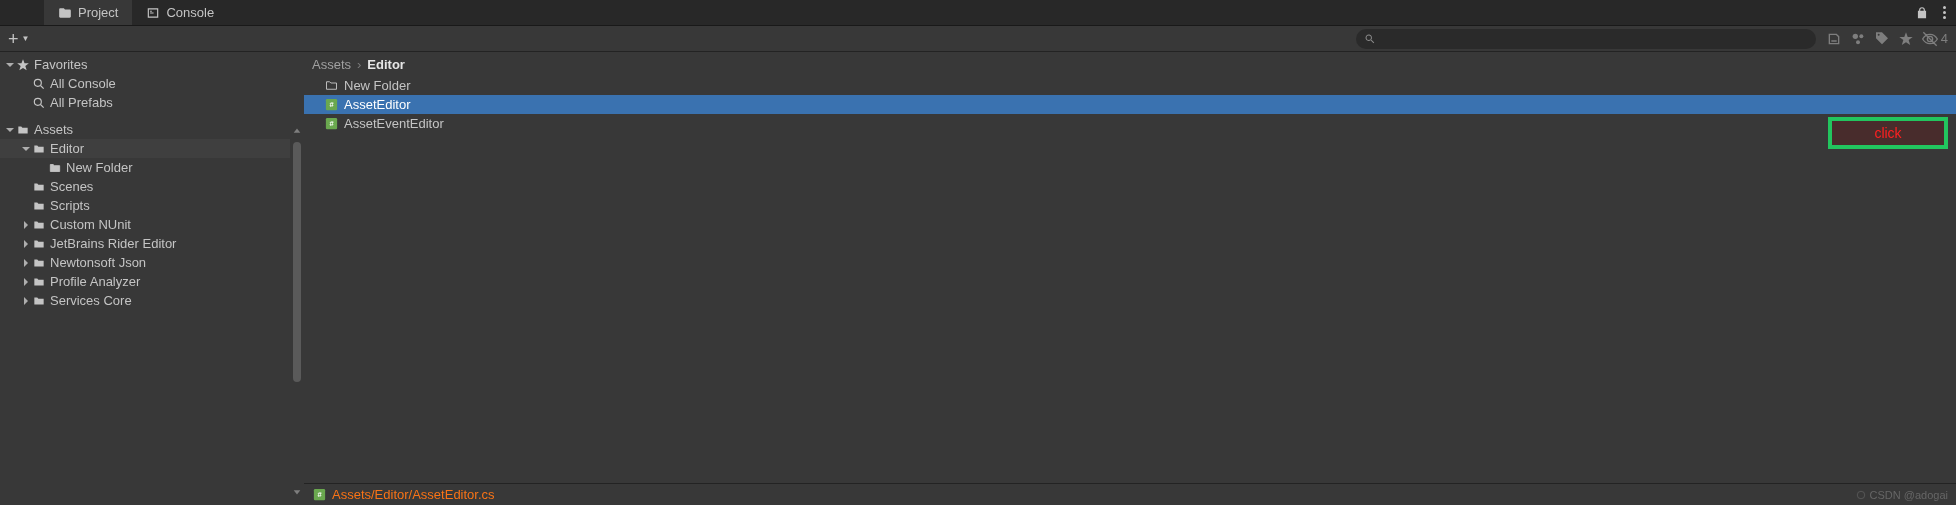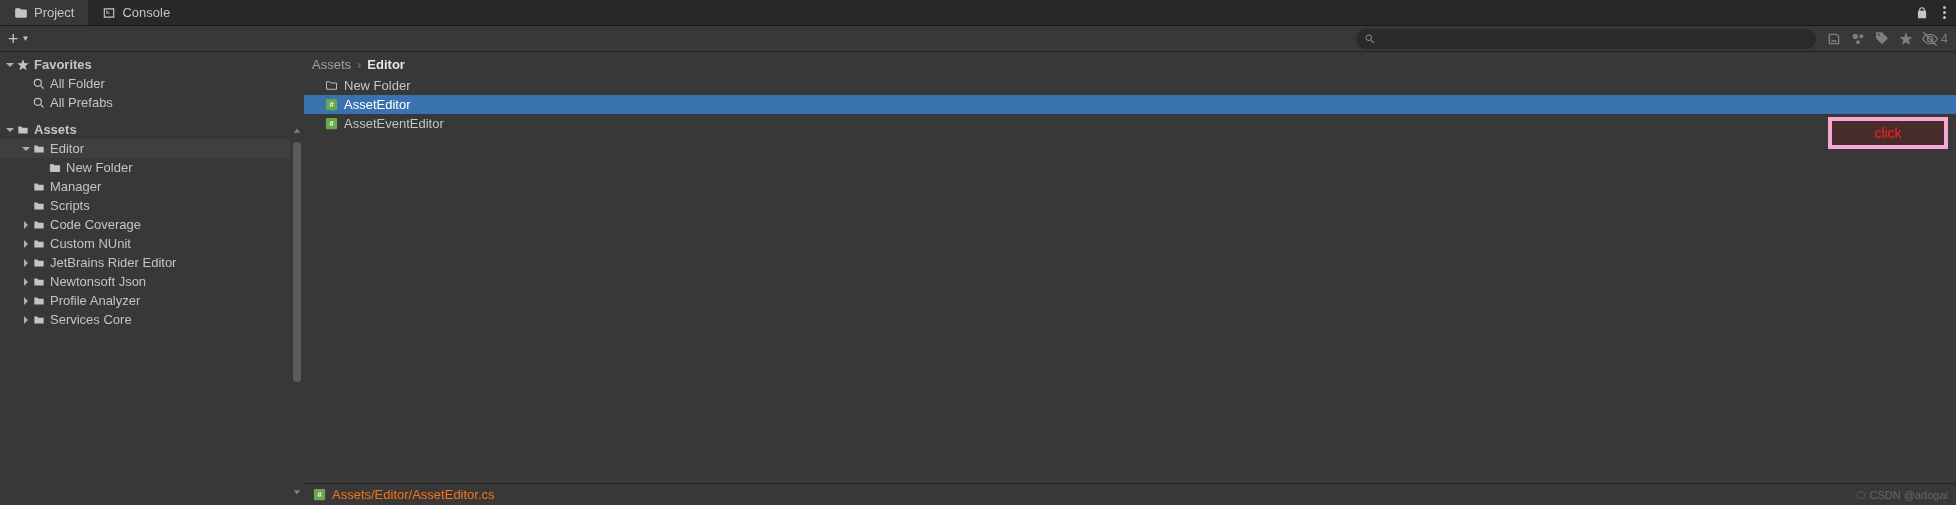--- a/index.html
+++ b/index.html
@@ -1,19 +1,19 @@
 <!DOCTYPE html>
 <html><head>
 <meta charset="utf-8">
 <style>
 * { margin: 0; padding: 0; box-sizing: border-box; font-family: -apple-system, BlinkMacSystemFont, "Segoe UI", Arial, sans-serif; }
 body { background: #383838; color: #c4c4c4; font-size: 13px; width: 1956px; height: 505px; overflow: hidden; display: flex; flex-direction: column; }
 .tab-bar { background: #282828; height: 26px; display: flex; align-items: center; border-bottom: 1px solid #191919; }
 .tab { display: flex; align-items: center; gap: 6px; padding: 0 14px; height: 100%; cursor: pointer; }
-.tab.active { background: #383838; }
+.tab.active { background: #383838; margin-left: 44px; }
 .tab-icon { width: 14px; height: 14px; fill: #c4c4c4; }
 .tab-bar-right { margin-left: auto; display: flex; align-items: center; gap: 8px; padding-right: 10px; }
 .lock-icon { width: 14px; height: 14px; fill: #c4c4c4; }
 .kebab { width: 3px; display: flex; flex-direction: column; gap: 2px; margin-left: 6px; }
 .kebab div { width: 3px; height: 3px; background: #c4c4c4; border-radius: 50%; }
 
 .toolbar { background: #383838; height: 26px; display: flex; align-items: center; padding: 0 8px; border-bottom: 1px solid #232323; }
 .plus-btn { display: flex; align-items: center; gap: 3px; color: #c4c4c4; cursor: pointer; }
 .plus { font-size: 18px; line-height: 1; }
 .dropdown-arrow { font-size: 8px; }
@@ -29,21 +29,21 @@
 .main { flex: 1; display: flex; overflow: hidden; }
 .sidebar { width: 290px; background: #383838; display: flex; flex-direction: column; }
 .tree { flex: 1; overflow-y: auto; padding-top: 3px; }
 .tree-row { display: flex; align-items: center; height: 19px; padding-left: 4px; cursor: pointer; white-space: nowrap; }
 .tree-row.selected { background: #3f3f3f; }
 .foldout { width: 12px; height: 12px; fill: #aeaeae; flex-shrink: 0; }
 .foldout.hidden { visibility: hidden; }
 .row-icon { width: 14px; height: 14px; margin-right: 4px; flex-shrink: 0; fill: #c4c4c4; }
 .folder-fill { fill: #c4c4c4; }
 .tree-label { font-size: 13px; color: #c4c4c4; }
-.tree-header { font-weight: 700; }
+.tree-header { font-weight: 400; }
 .indent-0 { padding-left: 4px; }
 .indent-1 { padding-left: 20px; }
 .indent-2 { padding-left: 36px; }
 
 .splitter { width: 14px; background: #383838; position: relative; display: flex; flex-direction: column; align-items: center; }
 .splitter-arrow-up { margin-top: 74px; }
 .splitter-arrow-dn { margin-top: auto; margin-bottom: 8px; }
 .splitter svg { width: 10px; height: 10px; fill: #7e7e7e; }
 .scrollbar-thumb { position: absolute; top: 90px; width: 8px; height: 240px; background: #5a5a5a; border-radius: 4px; left: 3px; }
 
@@ -52,21 +52,21 @@
 .breadcrumb .crumb { color: #a0a0a0; cursor: pointer; }
 .breadcrumb .crumb.active { color: #e6e6e6; font-weight: 600; }
 .breadcrumb .sep { color: #7a7a7a; }
 .content-list { flex: 1; overflow-y: auto; }
 .content-row { display: flex; align-items: center; height: 19px; padding-left: 20px; cursor: pointer; }
 .content-row.selected { background: #3a72b0; color: #fff; }
 .content-row-icon { width: 15px; height: 15px; margin-right: 5px; flex-shrink: 0; }
 .script-icon-bg { fill: #6aa84f; }
 .content-row-label { font-size: 13px; }
 
-.click-callout { position: absolute; right: 8px; top: 117px; border: 4px solid #f9a8d4; width: 120px; height: 32px; display: flex; align-items: center; justify-content: center; color: #ff2020; font-size: 14px; font-weight: 500; background: rgba(140,0,0,0.2); }
+.click-callout { position: absolute; right: 8px; top: 117px; border: 4px solid #22c55e; width: 120px; height: 32px; display: flex; align-items: center; justify-content: center; color: #ff2020; font-size: 14px; font-weight: 500; background: rgba(140,0,0,0.2); }
 
 .statusbar { height: 22px; background: #383838; border-top: 1px solid #232323; display: flex; align-items: center; padding: 0 8px; }
 .statusbar-icon { width: 15px; height: 15px; margin-right: 5px; }
 .statusbar-path { font-size: 13px; color: #f97316; }
 .statusbar-right { margin-left: auto; font-size: 11px; color: #666; display: flex; align-items: center; gap: 4px; }
 .statusbar-right svg { width: 10px; height: 10px; fill: #666; }
 </style>
 </head>
 <body>
 
@@ -144,21 +144,21 @@
             <path d="M12 2l2.6 7h7.4l-6 4.5 2.3 7.5L12 17l-6.3 4 2.3-7.5-6-4.5h7.4L12 2z"></path>
           </svg>
         <span class="tree-label tree-header">Favorites</span>
       </div>
       <div class="tree-row indent-1">
         <svg class="foldout hidden" viewBox="0 0 12 12"></svg>
         <svg class="row-icon" viewBox="0 0 24 24">
             <circle cx="10" cy="10" r="6" fill="none" stroke="#c4c4c4" stroke-width="2"></circle>
             <path d="M15 15l5 5" stroke="#c4c4c4" stroke-width="2"></path>
           </svg>
-        <span class="tree-label">All Folder</span>
+        <span class="tree-label">All Console</span>
       </div>
       <div class="tree-row indent-1">
         <svg class="foldout hidden" viewBox="0 0 12 12"></svg>
         <svg class="row-icon" viewBox="0 0 24 24">
             <circle cx="10" cy="10" r="6" fill="none" stroke="#c4c4c4" stroke-width="2"></circle>
             <path d="M15 15l5 5" stroke="#c4c4c4" stroke-width="2"></path>
           </svg>
         <span class="tree-label">All Prefabs</span>
       </div>
 
@@ -187,39 +187,30 @@
         <svg class="row-icon" viewBox="0 0 24 24" fill="none" stroke="#c4c4c4" stroke-width="1.5">
             <path d="M4 6h5l2 2h9v10H4V6z"></path>
           </svg>
         <span class="tree-label">New Folder</span>
       </div>
       <div class="tree-row indent-1">
         <svg class="foldout hidden" viewBox="0 0 12 12"></svg>
         <svg class="row-icon folder-fill" viewBox="0 0 24 24">
             <path d="M4 6h5l2 2h9v10H4V6z"></path>
           </svg>
-        <span class="tree-label">Manager</span>
+        <span class="tree-label">Scenes</span>
       </div>
       <div class="tree-row indent-1">
         <svg class="foldout hidden" viewBox="0 0 12 12"></svg>
         <svg class="row-icon folder-fill" viewBox="0 0 24 24">
             <path d="M4 6h5l2 2h9v10H4V6z"></path>
           </svg>
         <span class="tree-label">Scripts</span>
       </div>
 
-      <div class="tree-row indent-1">
-          <svg class="foldout" viewBox="0 0 12 12">
-            <path d="M4 2l4 4-4 4z"></path>
-          </svg>
-          <svg class="row-icon folder-fill" viewBox="0 0 24 24">
-            <path d="M4 6h5l2 2h9v10H4V6z"></path>
-          </svg>
-          <span class="tree-label">Code Coverage</span>
-        </div>
       <div class="tree-row indent-1">
           <svg class="foldout" viewBox="0 0 12 12">
             <path d="M4 2l4 4-4 4z"></path>
           </svg>
           <svg class="row-icon folder-fill" viewBox="0 0 24 24">
             <path d="M4 6h5l2 2h9v10H4V6z"></path>
           </svg>
           <span class="tree-label">Custom NUnit</span>
         </div>
       <div class="tree-row indent-1">

